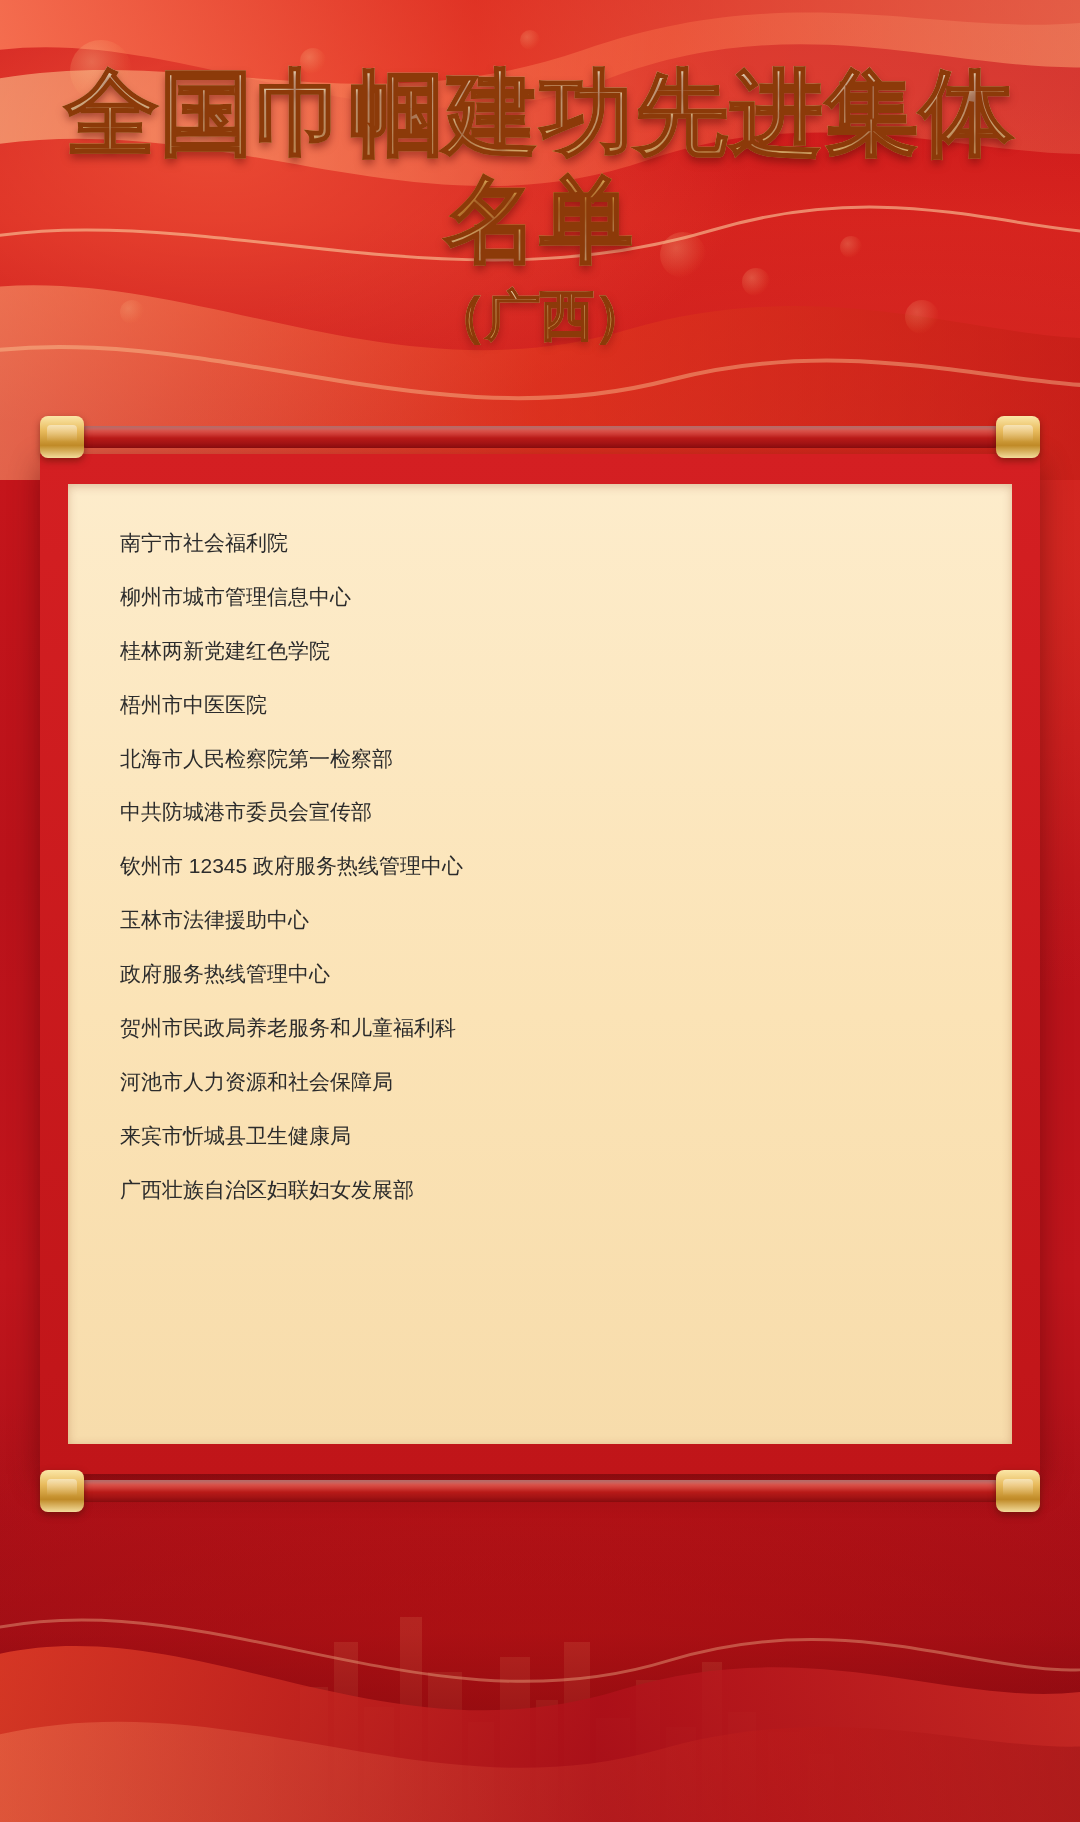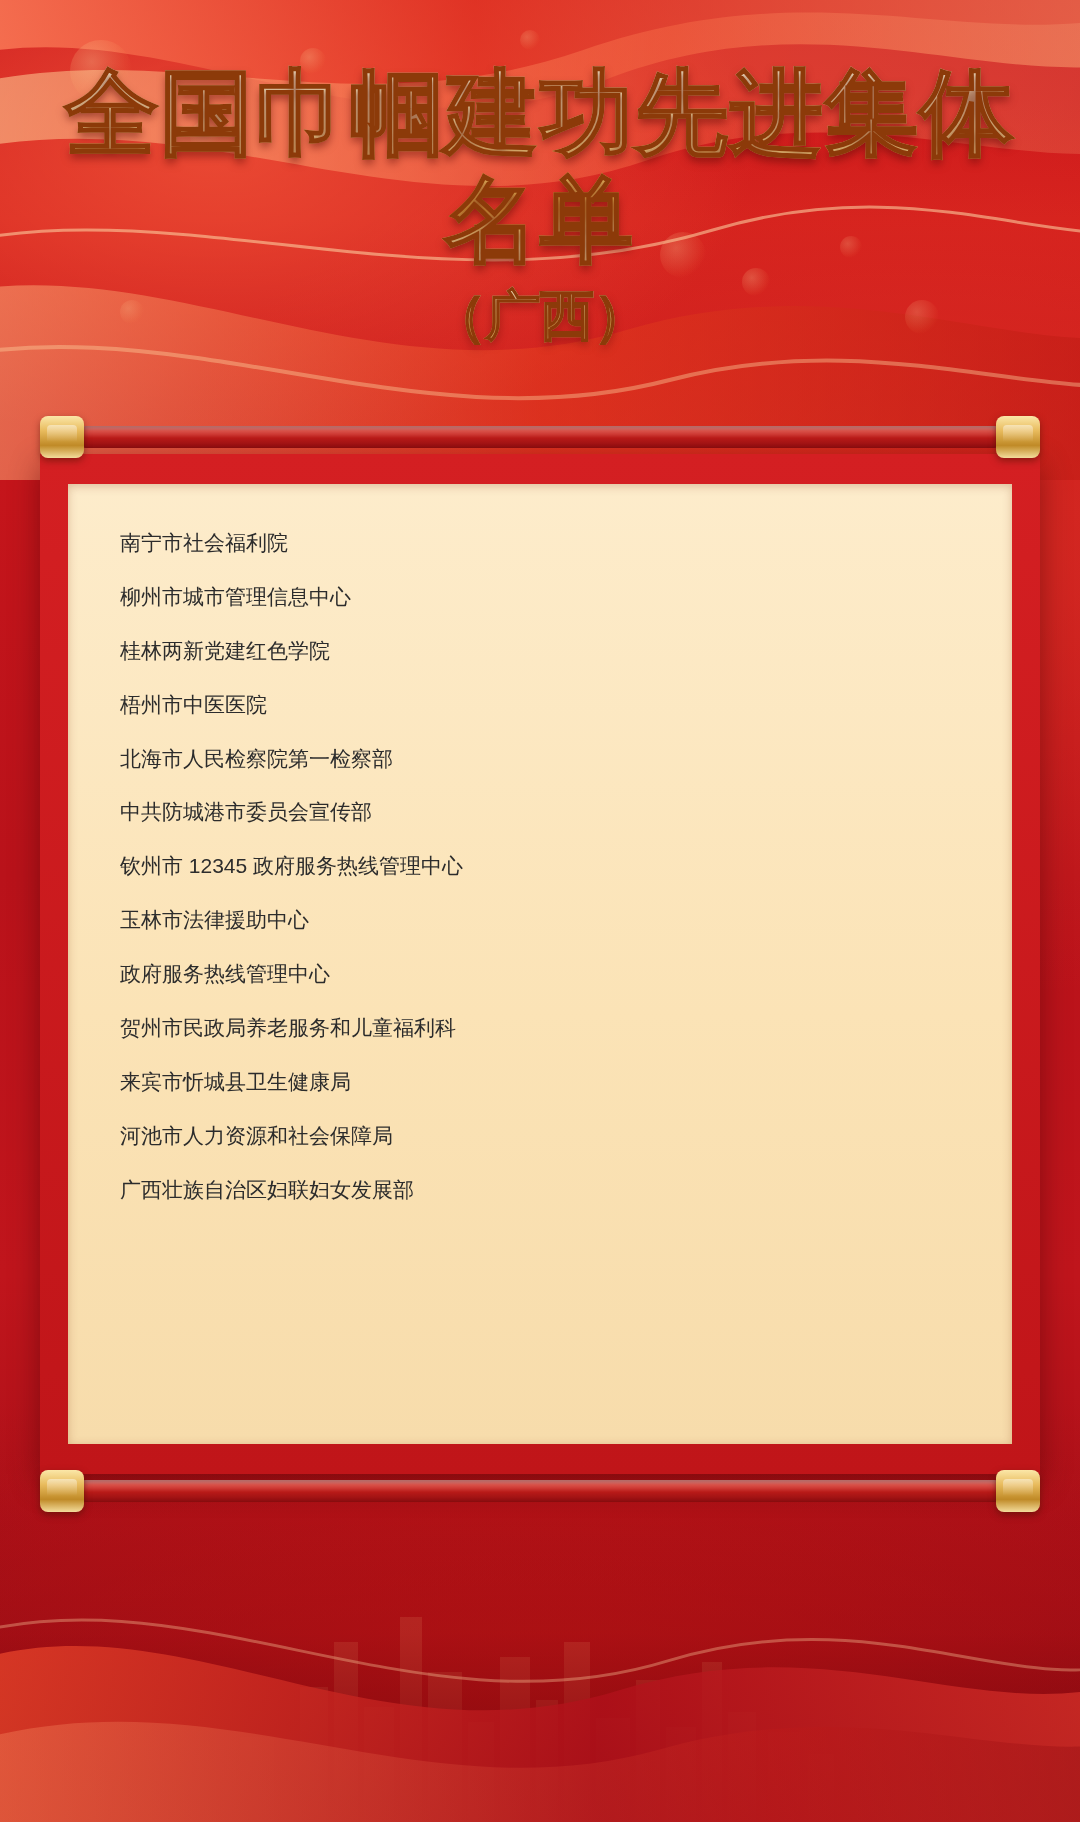--- a/index.html
+++ b/index.html
@@ -232,22 +232,22 @@
         <p class="entry">南宁市社会福利院</p>
         <p class="entry">柳州市城市管理信息中心</p>
         <p class="entry">桂林两新党建红色学院</p>
         <p class="entry">梧州市中医医院</p>
         <p class="entry">北海市人民检察院第一检察部</p>
         <p class="entry">中共防城港市委员会宣传部</p>
         <p class="entry">钦州市 12345 政府服务热线管理中心</p>
         <p class="entry">玉林市法律援助中心</p>
         <p class="entry">政府服务热线管理中心</p>
         <p class="entry">贺州市民政局养老服务和儿童福利科</p>
+        <p class="entry">河池市人力资源和社会保障局</p>
         <p class="entry">来宾市忻城县卫生健康局</p>
-        <p class="entry">河池市人力资源和社会保障局</p>
         <p class="entry">广西壮族自治区妇联妇女发展部</p>
       </div>
     </div>
 
     <div class="rod">
       <div class="rod-bar"></div>
       <div class="knob left"></div>
       <div class="knob right"></div>
     </div>
 

